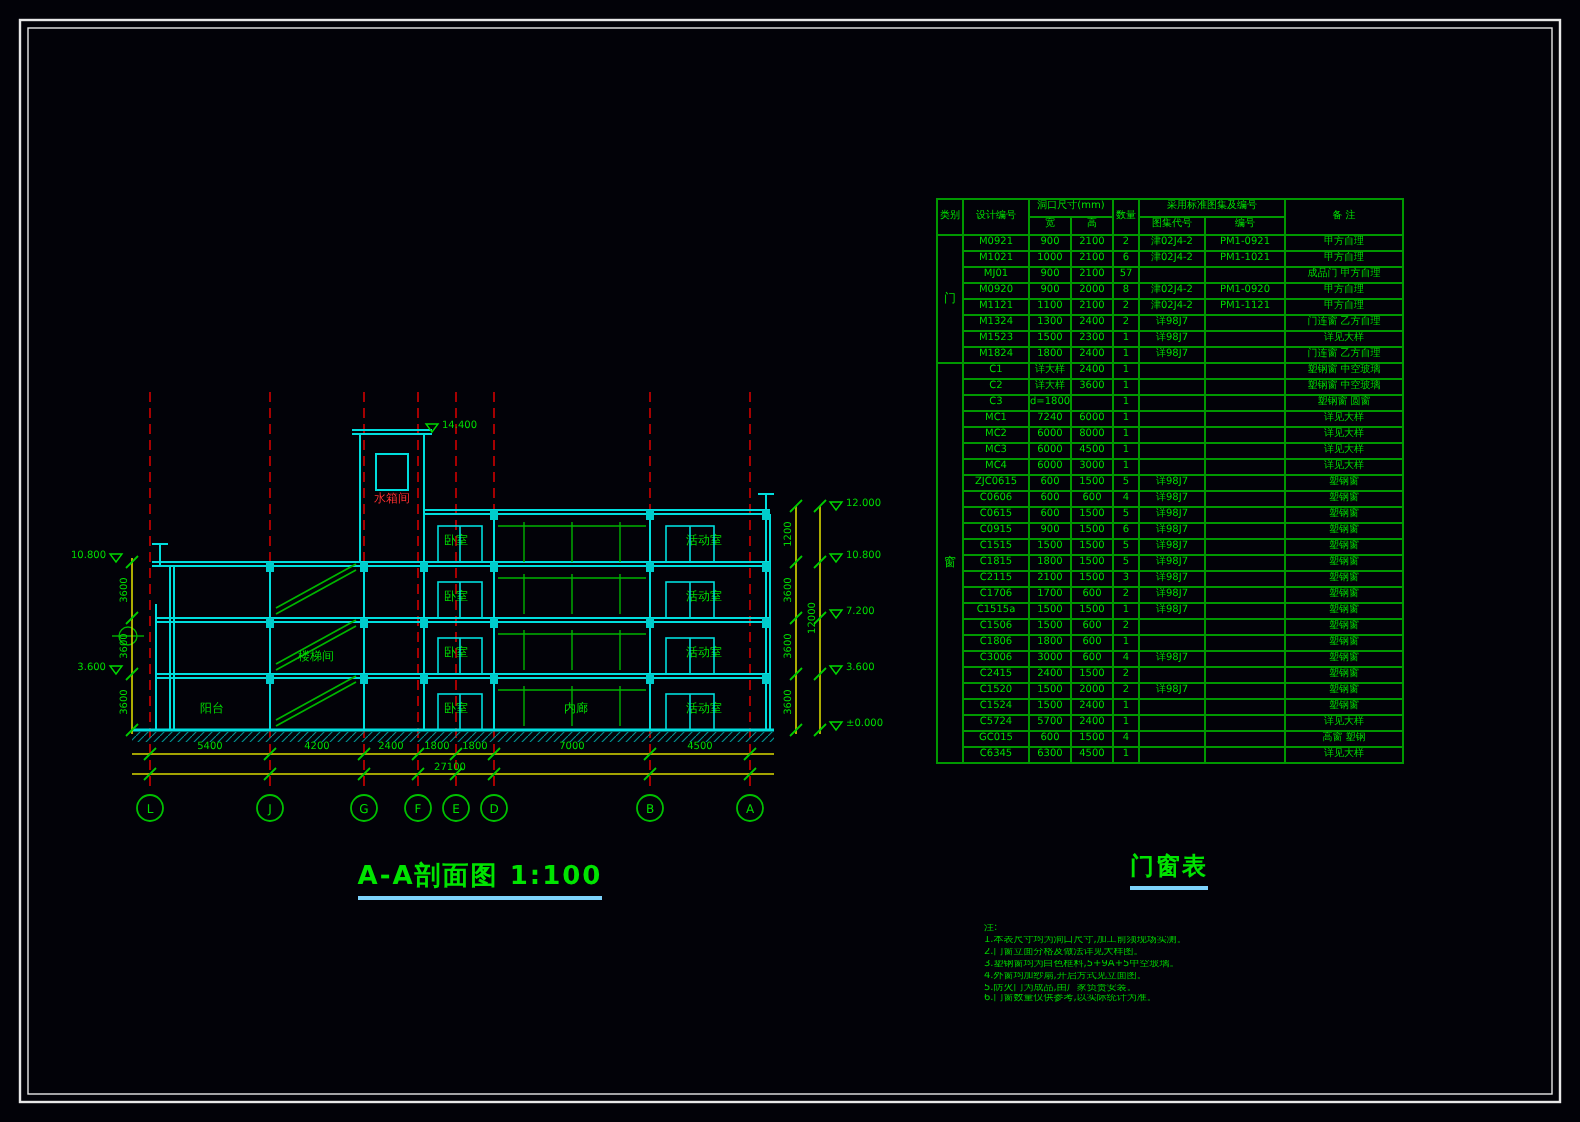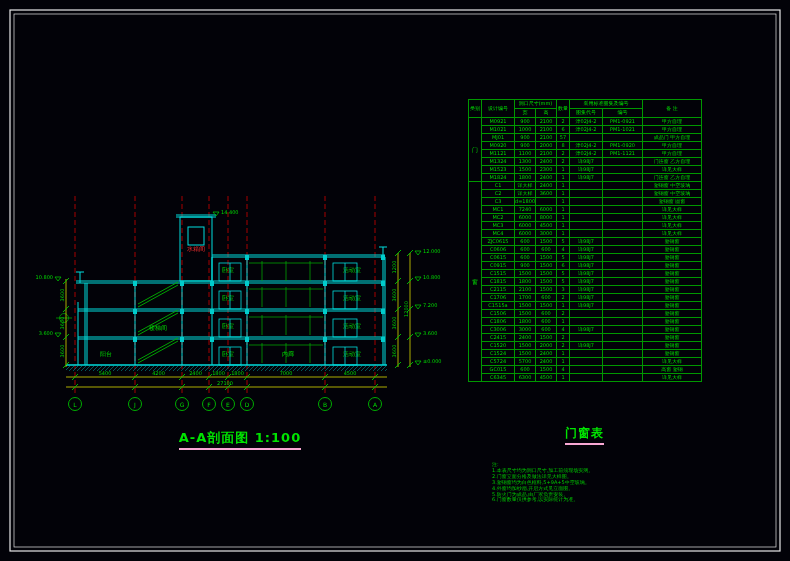--- a/index.html
+++ b/index.html
@@ -11,21 +11,21 @@
                   table-layout:fixed;}
   #schedule-table th,#schedule-table td{border:1px solid #009800;color:#00dc00;font-size:5px;
                   line-height:5.5px;padding:0;text-align:center;white-space:nowrap;overflow:hidden;
                   height:7px;font-weight:normal;}
   #schedule-table thead th{height:8px;color:#00e400;}
   #schedule-table td.cat{font-size:6px;}
   
   .sec-title{position:absolute;left:120px;top:427px;width:240px;text-align:center;}
   .sched-title{position:absolute;left:468px;top:422px;width:233px;text-align:center;}
   .title-text{display:inline-block;color:#00e400;font-weight:bold;letter-spacing:1px;
-              border-bottom:2px solid #f9a8d4;padding-bottom:1px;}
+              border-bottom:2px solid #7dd3fc;padding-bottom:1px;}
   .sec-title .title-text{font-size:13px;}
   .sched-title .title-text{font-size:12px;}
   
   #notes{position:absolute;left:492px;top:462px;width:175px;color:#00cc00;
          font-size:5px;line-height:5.9px;}
   #notes div{white-space:nowrap;overflow:hidden;}
 </style>
 </head>
 <body>
 

